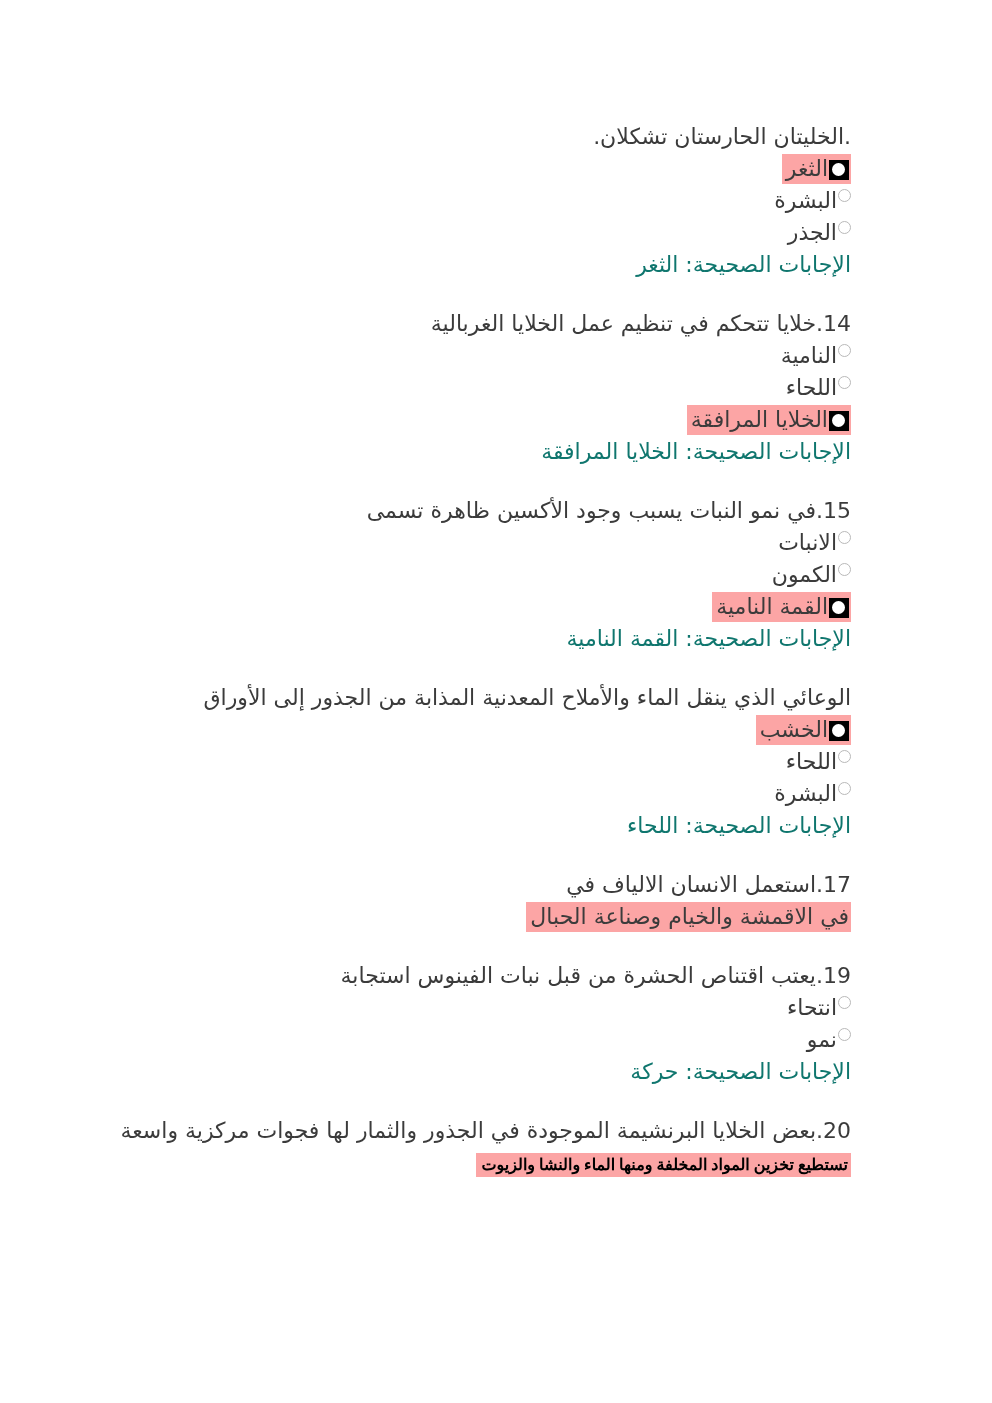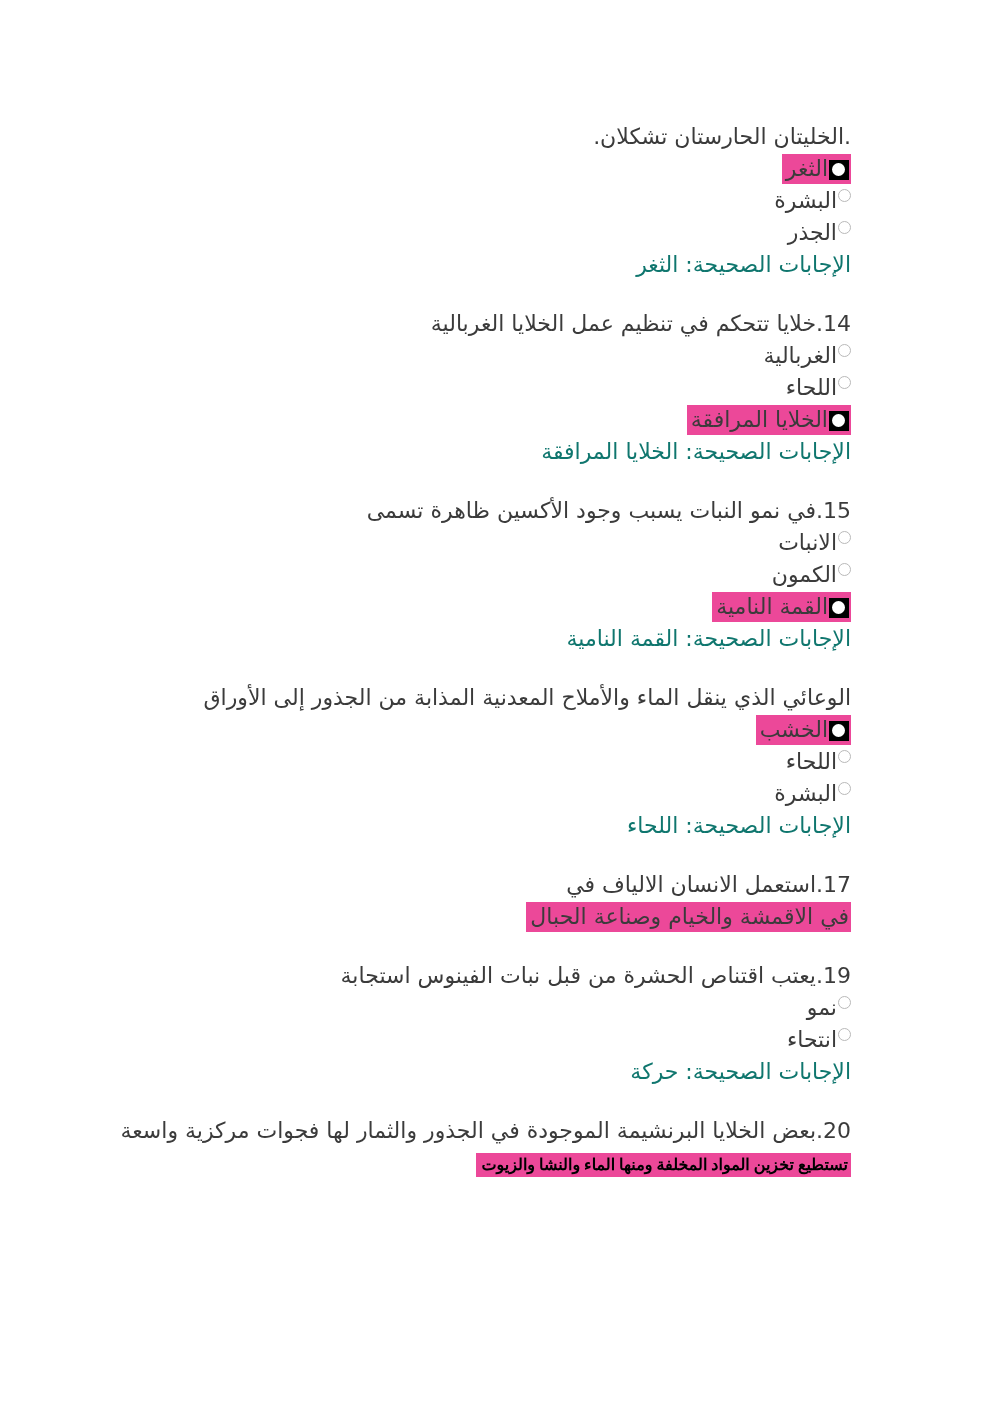--- a/index.html
+++ b/index.html
@@ -18,21 +18,21 @@
     text-align: right;
     padding: 121px 141px 0 55px;
     color: #3b3b3b;
     font-size: 22px;
     line-height: 32px;
   }
   .q-block { margin-bottom: 27px; }
   .q-text { white-space: normal; }
   .opt { min-height: 32px; }
   .hl {
-    background: #ec4899;
+    background: #fca5a5;
     padding: 2px 2px 3px 4px;
   }
   .radio {
     display: inline-block;
     width: 13px;
     height: 13px;
     box-sizing: border-box;
     border: 1.5px solid #b9b9b9;
     border-radius: 50%;
     background: #ffffff;
@@ -83,21 +83,21 @@
     </div>
     <div class="opt">
       <span class="radio"></span><span>الجذر</span>
     </div>
     <div class="answer-line">الإجابات الصحيحة: الثغر</div>
   </div>
 
   <div class="q-block">
     <div class="q-text">14.خلايا تتحكم في تنظيم عمل الخلايا الغربالية</div>
     <div class="opt">
-      <span class="radio"></span><span>الغربالية</span>
+      <span class="radio"></span><span>النامية</span>
     </div>
     <div class="opt">
       <span class="radio"></span><span>اللحاء</span>
     </div>
     <div class="opt">
       <span class="hl"><span class="radio-checked"></span><span>الخلايا المرافقة</span></span>
     </div>
     <div class="answer-line">الإجابات الصحيحة: الخلايا المرافقة</div>
   </div>
 
@@ -132,24 +132,24 @@
   <div class="q-block">
     <div class="q-text">17.استعمل الانسان الالياف في</div>
     <div class="opt">
       <span class="hl">في الاقمشة والخيام وصناعة الحبال</span>
     </div>
   </div>
 
   <div class="q-block">
     <div class="q-text">19.يعتب اقتناص الحشرة من قبل نبات الفينوس استجابة</div>
     <div class="opt">
-      <span class="radio"></span><span>نمو</span>
+      <span class="radio"></span><span>انتحاء</span>
     </div>
     <div class="opt">
-      <span class="radio"></span><span>انتحاء</span>
+      <span class="radio"></span><span>نمو</span>
     </div>
     <div class="answer-line">الإجابات الصحيحة: حركة</div>
   </div>
 
   <div class="q-block serif-note">
     <div class="q-text">20.بعض الخلايا البرنشيمة الموجودة في الجذور والثمار لها فجوات مركزية واسعة</div>
     <div class="opt">
       <span class="hl">تستطيع تخزين المواد المخلفة ومنها الماء والنشا والزيوت</span>
     </div>
   </div>

